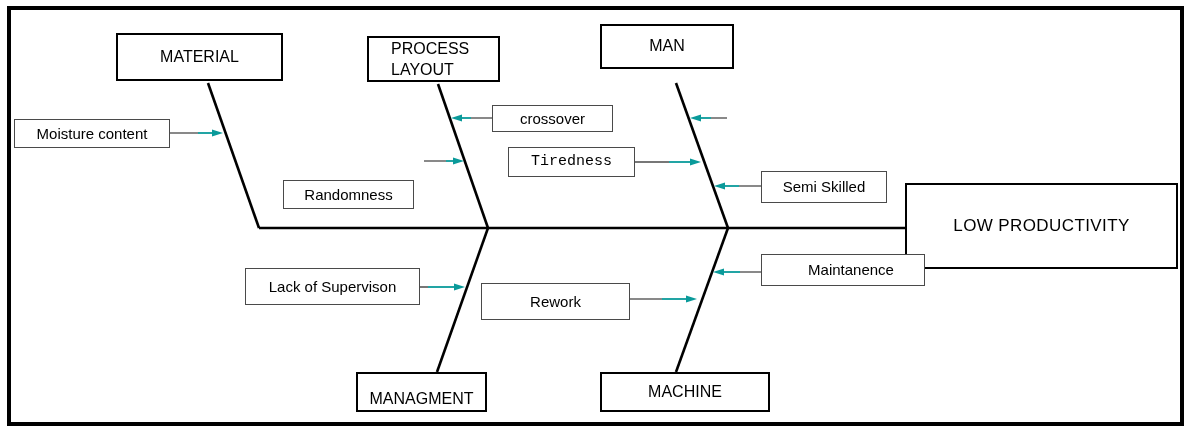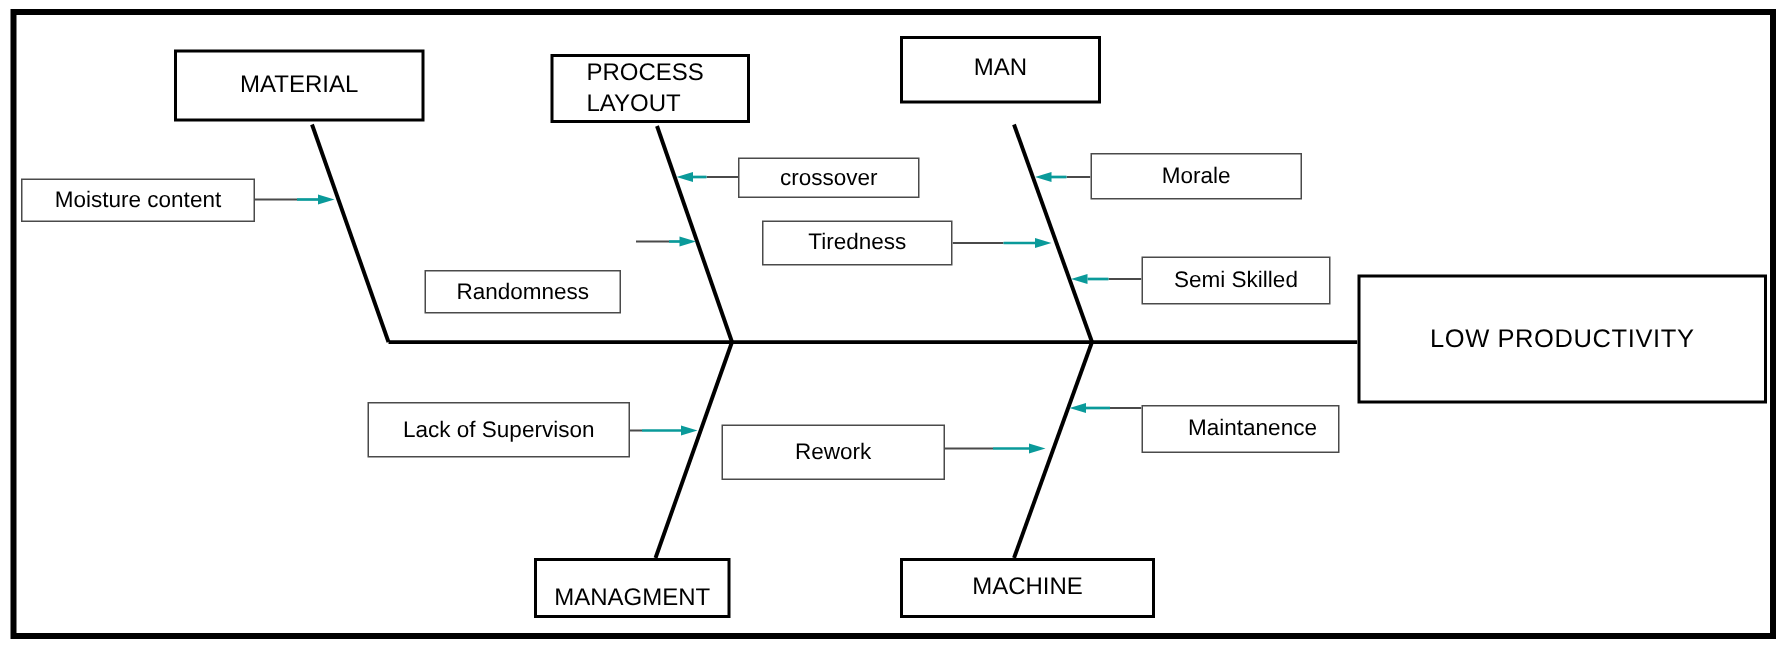--- a/index.html
+++ b/index.html
@@ -57,26 +57,26 @@
                         justify-content: flex-start; text-align: left;
                         padding-left: 22px; line-height: 21px; }
   #box-man            { left: 600px; top: 24px;  width: 134px; height: 45px; }
   #box-managment      { left: 356px; top: 372px; width: 131px; height: 40px; align-items: flex-end; }
   #box-machine        { left: 600px; top: 372px; width: 170px; height: 40px; align-items: center; }
   #box-effect         { left: 905px; top: 183px; width: 273px; height: 86px; }
 
   #cause-moisture-content   { left: 14px;  top: 119px; width: 156px; height: 29px; }
   #cause-randomness         { left: 283px; top: 147px; width: 131px; height: 29px; margin-top: 33px; }
   #cause-crossover          { left: 492px; top: 105px; width: 121px; height: 27px; }
-  #cause-tiredness          { left: 508px; top: 147px; width: 127px; height: 30px; }
+  #cause-tiredness          { left: 508px; top: 147px; width: 127px; height: 30px; font-family: Liberation Mono, monospace; }
   #cause-morale             { left: 727px; top: 102px; width: 141px; height: 31px; }
   #cause-semi-skilled       { left: 761px; top: 171px; width: 126px; height: 32px; }
   #cause-lack-of-supervison { left: 245px; top: 268px; width: 175px; height: 37px; }
   #cause-rework             { left: 481px; top: 283px; width: 149px; height: 37px; }
-  #cause-maintanence        { left: 761px; top: 270px; width: 132px; height: 32px; padding-left: 16px; }
+  #cause-maintanence        { left: 761px; top: 254px; width: 164px; height: 32px; padding-left: 16px; }
 </style>
 </head>
 <body>
 
 <div class="stage">
 
   <div class="outer-border"></div>
 
   <svg class="lines" viewBox="0 0 1193 434" aria-hidden="true">
 
@@ -161,23 +161,20 @@
   </div>
   <div class="box cause-box" id="cause-randomness">
     <span>Randomness</span>
   </div>
   <div class="box cause-box" id="cause-crossover">
     <span>crossover</span>
   </div>
   <div class="box cause-box" id="cause-tiredness">
     <span>Tiredness</span>
   </div>
-  <div class="box cause-box" id="cause-morale">
-    <span>Morale</span>
-  </div>
   <div class="box cause-box" id="cause-semi-skilled">
     <span>Semi Skilled</span>
   </div>
   <div class="box cause-box" id="cause-lack-of-supervison">
     <span>Lack of Supervison</span>
   </div>
   <div class="box cause-box" id="cause-rework">
     <span>Rework</span>
   </div>
   <div class="box cause-box" id="cause-maintanence">

